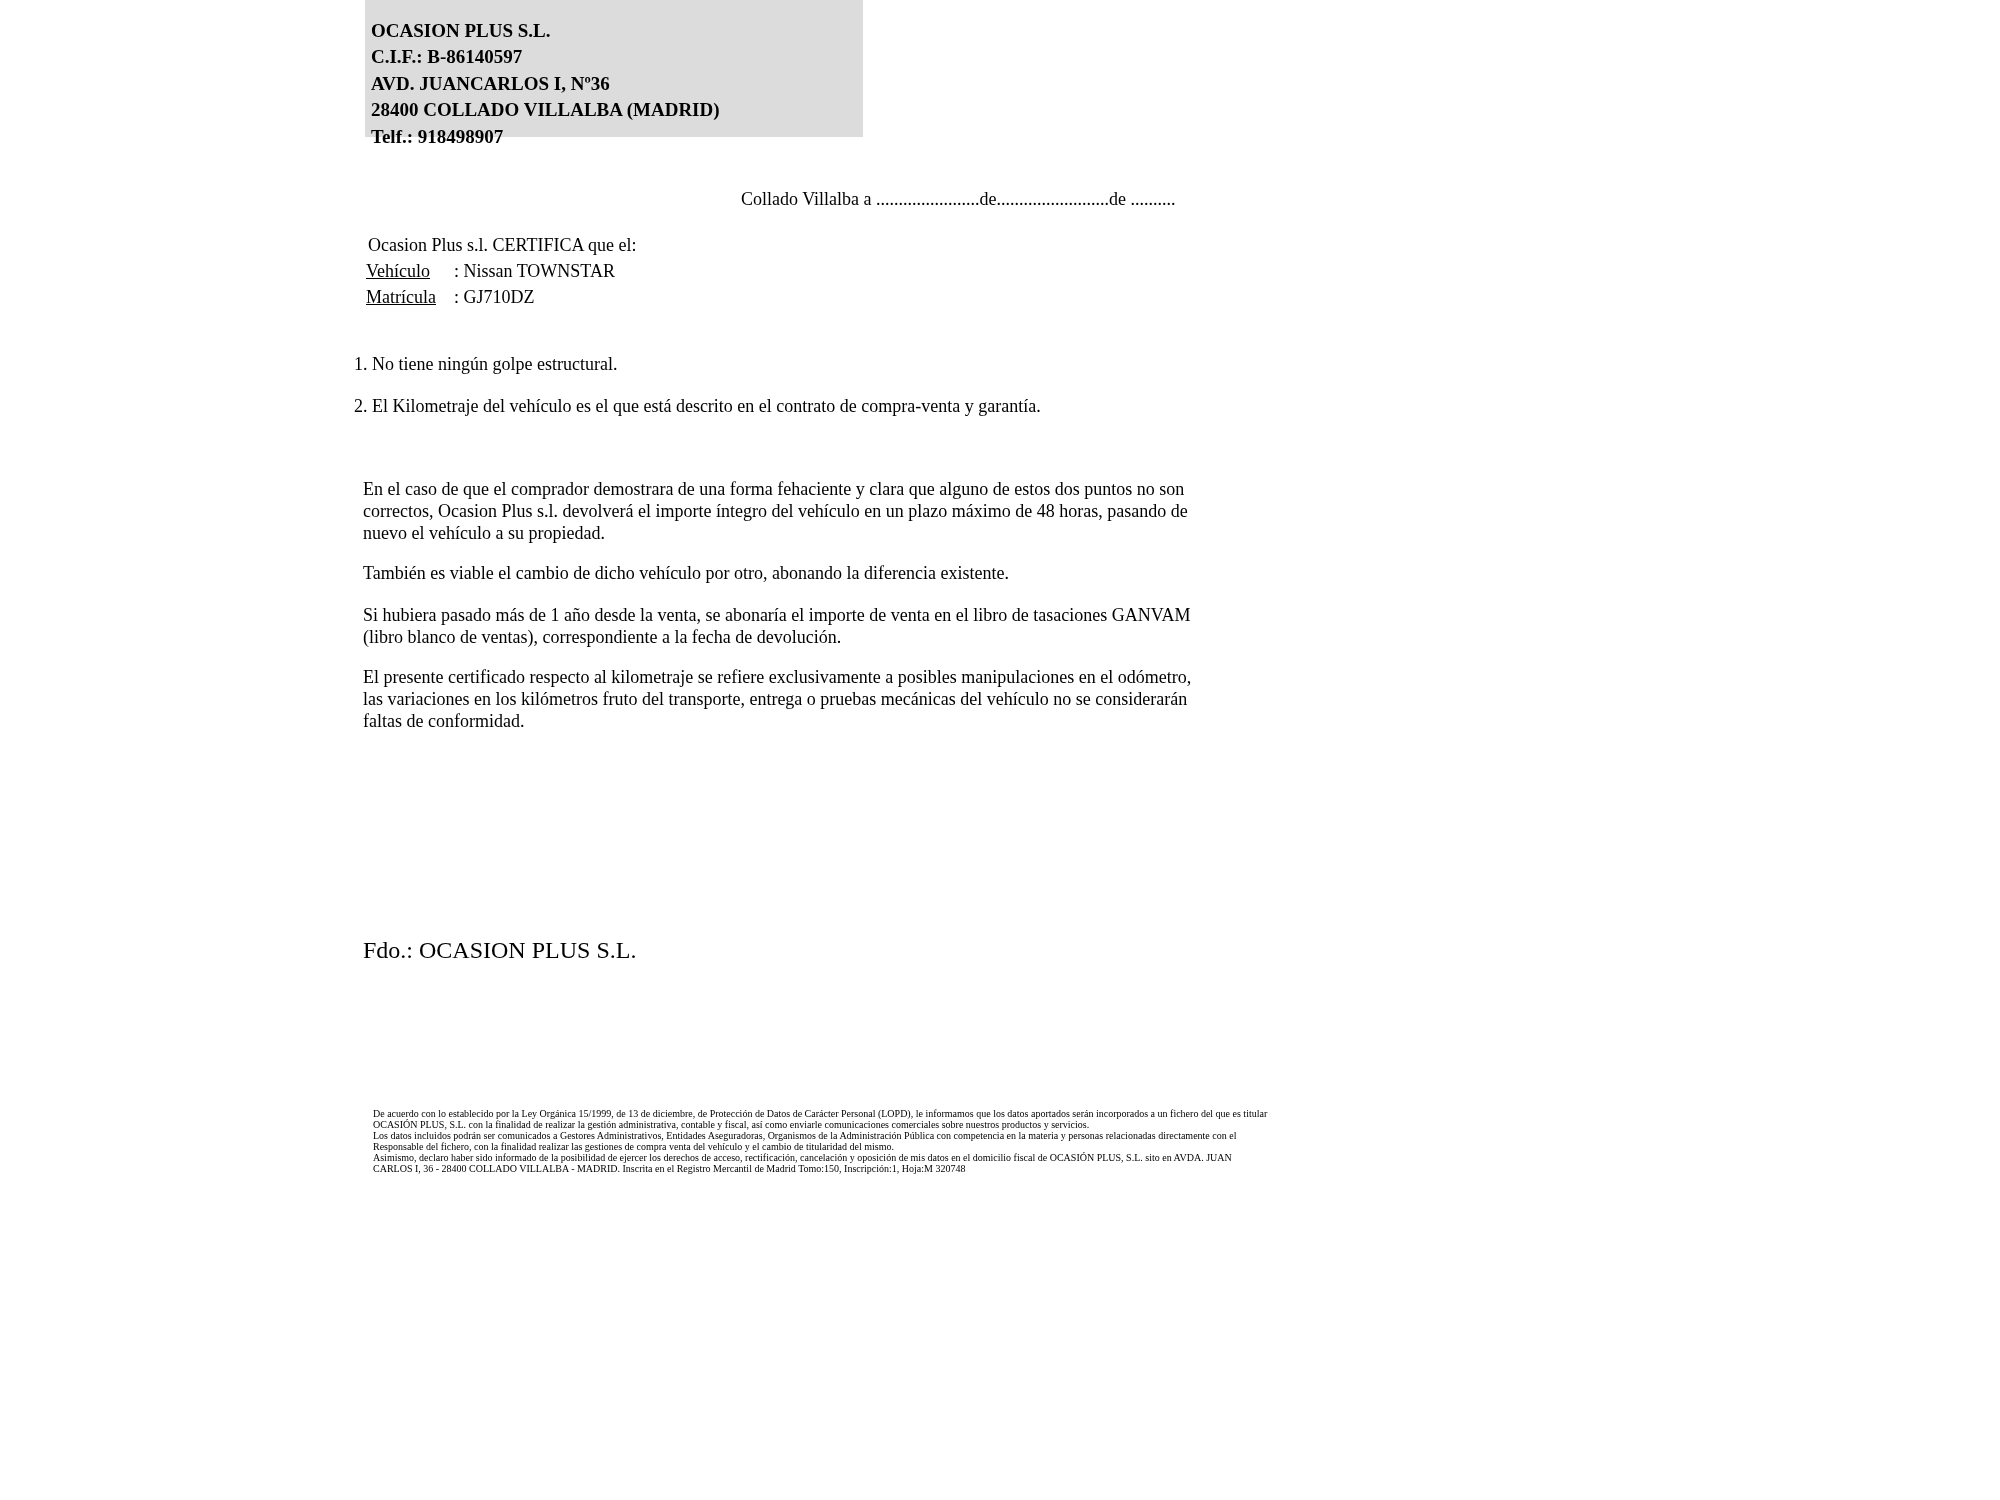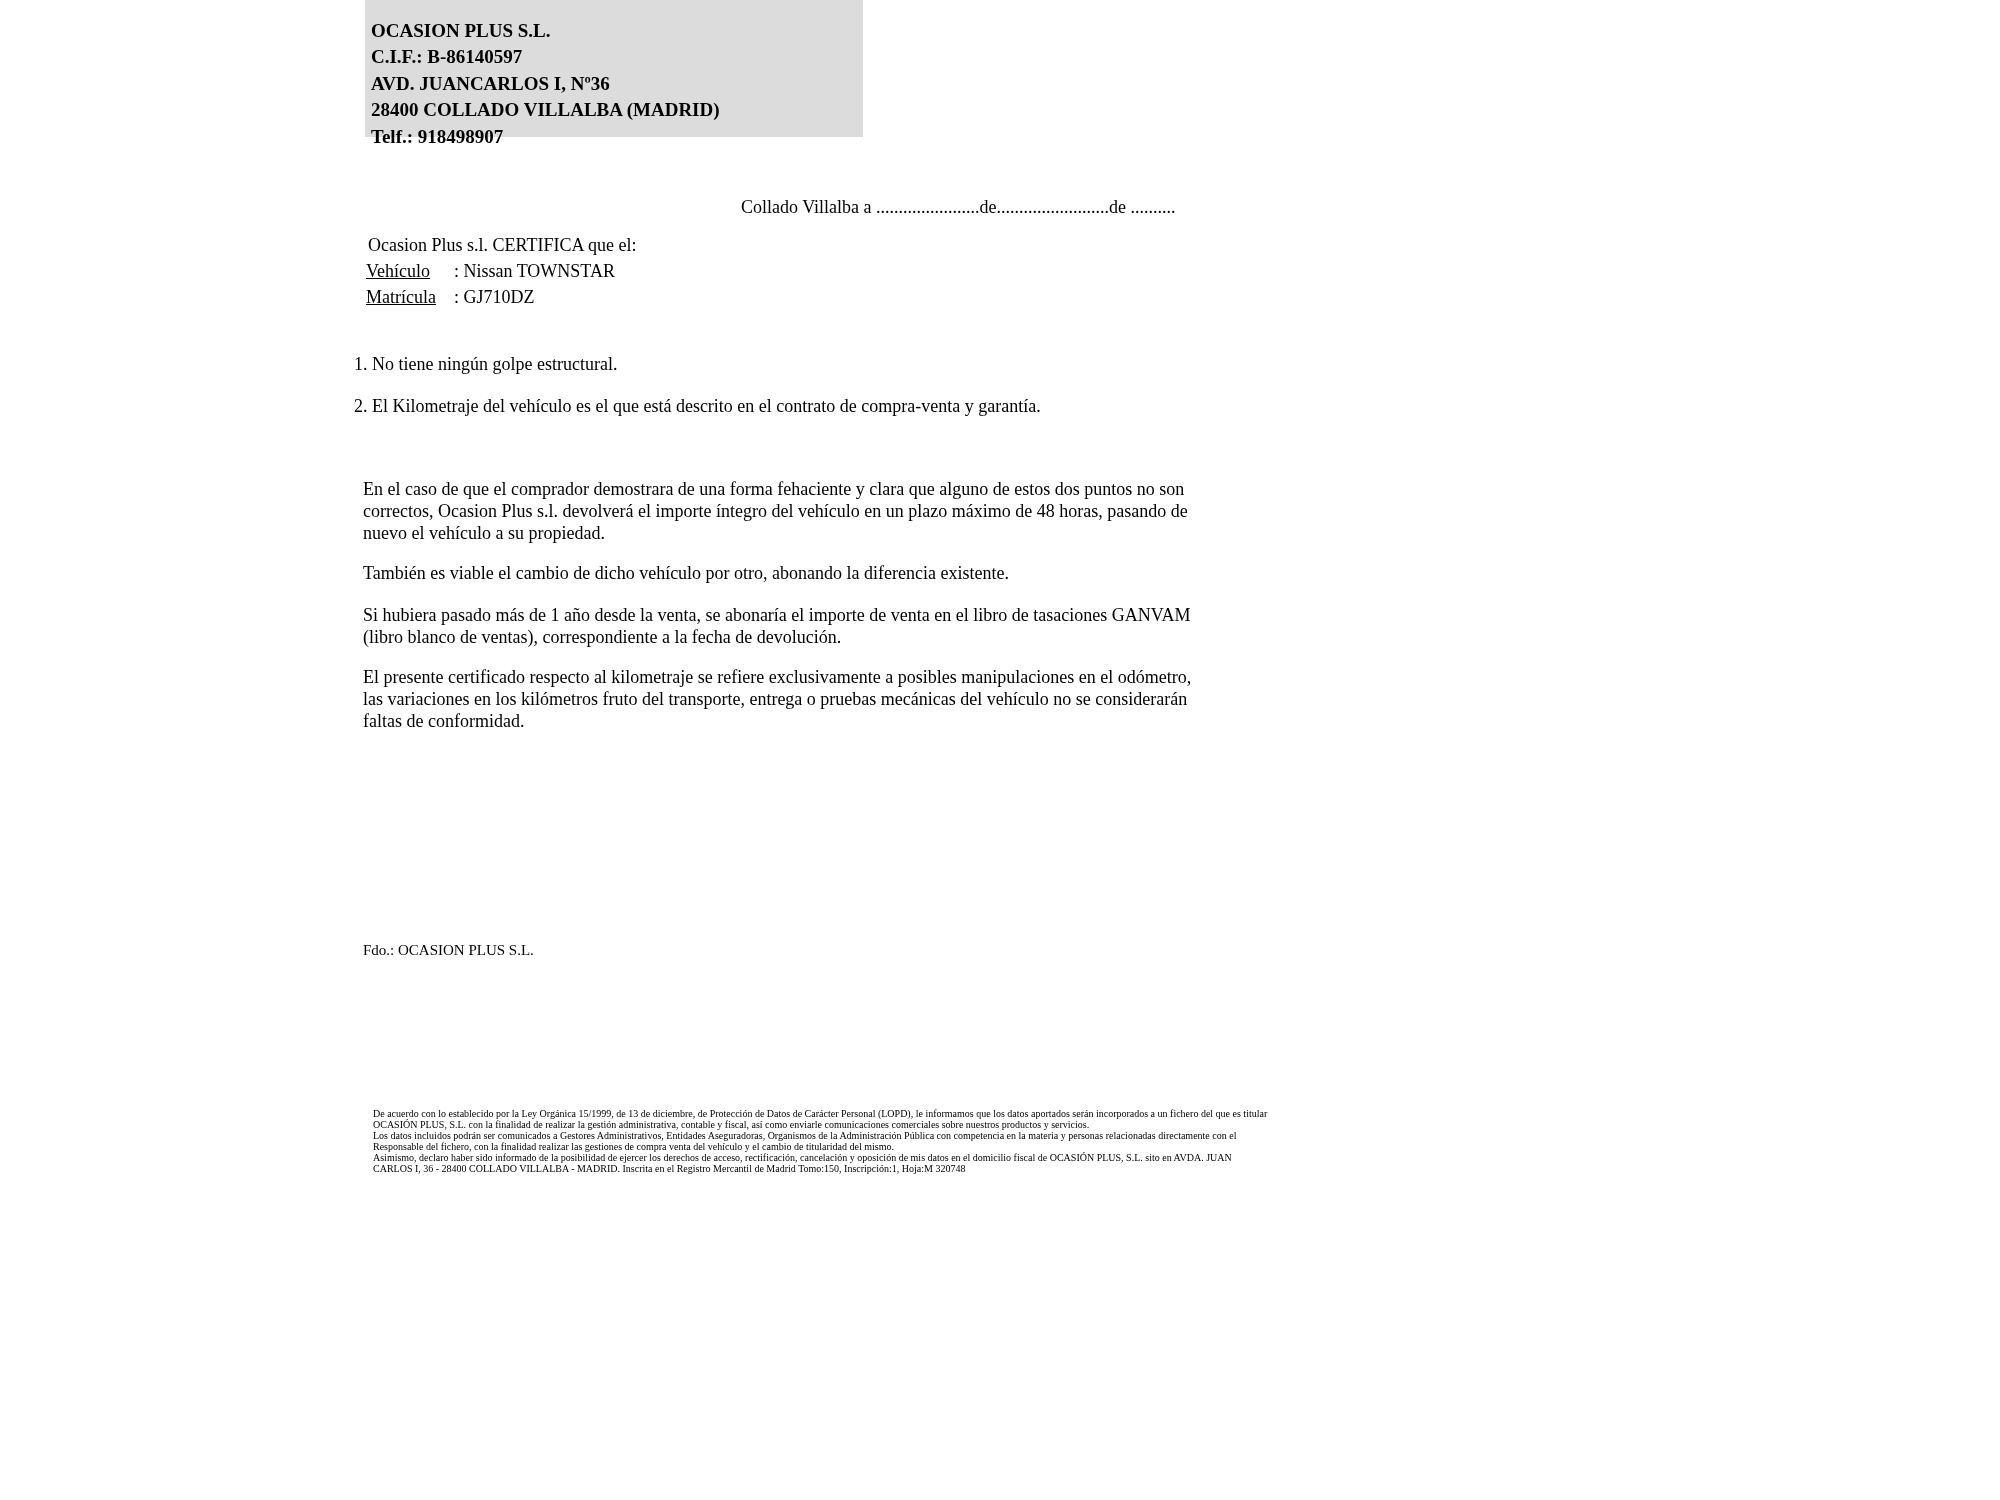--- a/index.html
+++ b/index.html
@@ -29,21 +29,21 @@
     background: #dcdcdc;
     box-sizing: border-box;
     padding: 18px 0 0 6px;
     font-weight: bold;
     font-size: 19px;
     line-height: 26.4px;
   }
   .date-line {
     position: absolute;
     left: 741px;
-    top: 196px;
+    top: 188px;
     font-size: 18px;
     line-height: 22px;
     white-space: nowrap;
   }
   .cert-block {
     position: absolute;
     left: 366px;
     top: 232px;
     font-size: 18px;
     line-height: 26px;
@@ -78,21 +78,21 @@
     font-family: Liberation Serif, serif;
   }
   .para-1 { top: 478px; }
   .para-2 { top: 562px; }
   .para-3 { top: 604px; }
   .para-4 { top: 666px; }
   .signature {
     position: absolute;
     left: 363px;
     top: 939px;
-    font-size: 15px;
+    font-size: 24px;
     line-height: 22px;
   }
   .footer {
     position: absolute;
     left: 360px;
     top: 1108px;
     width: 900px;
     font-size: 10px;
     line-height: 11px;
   }

